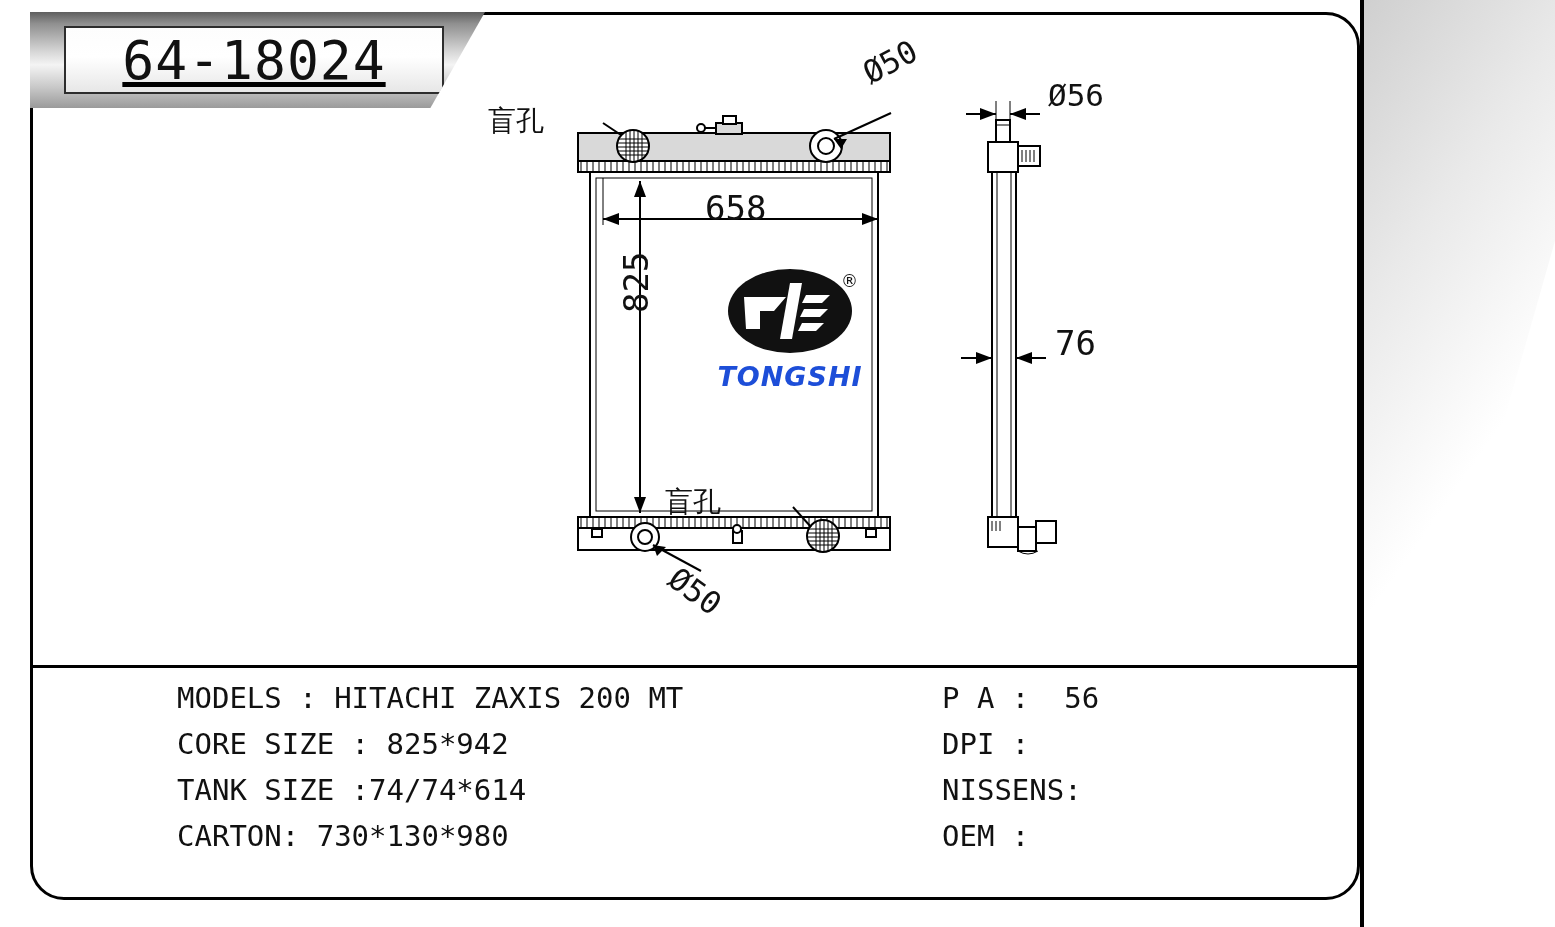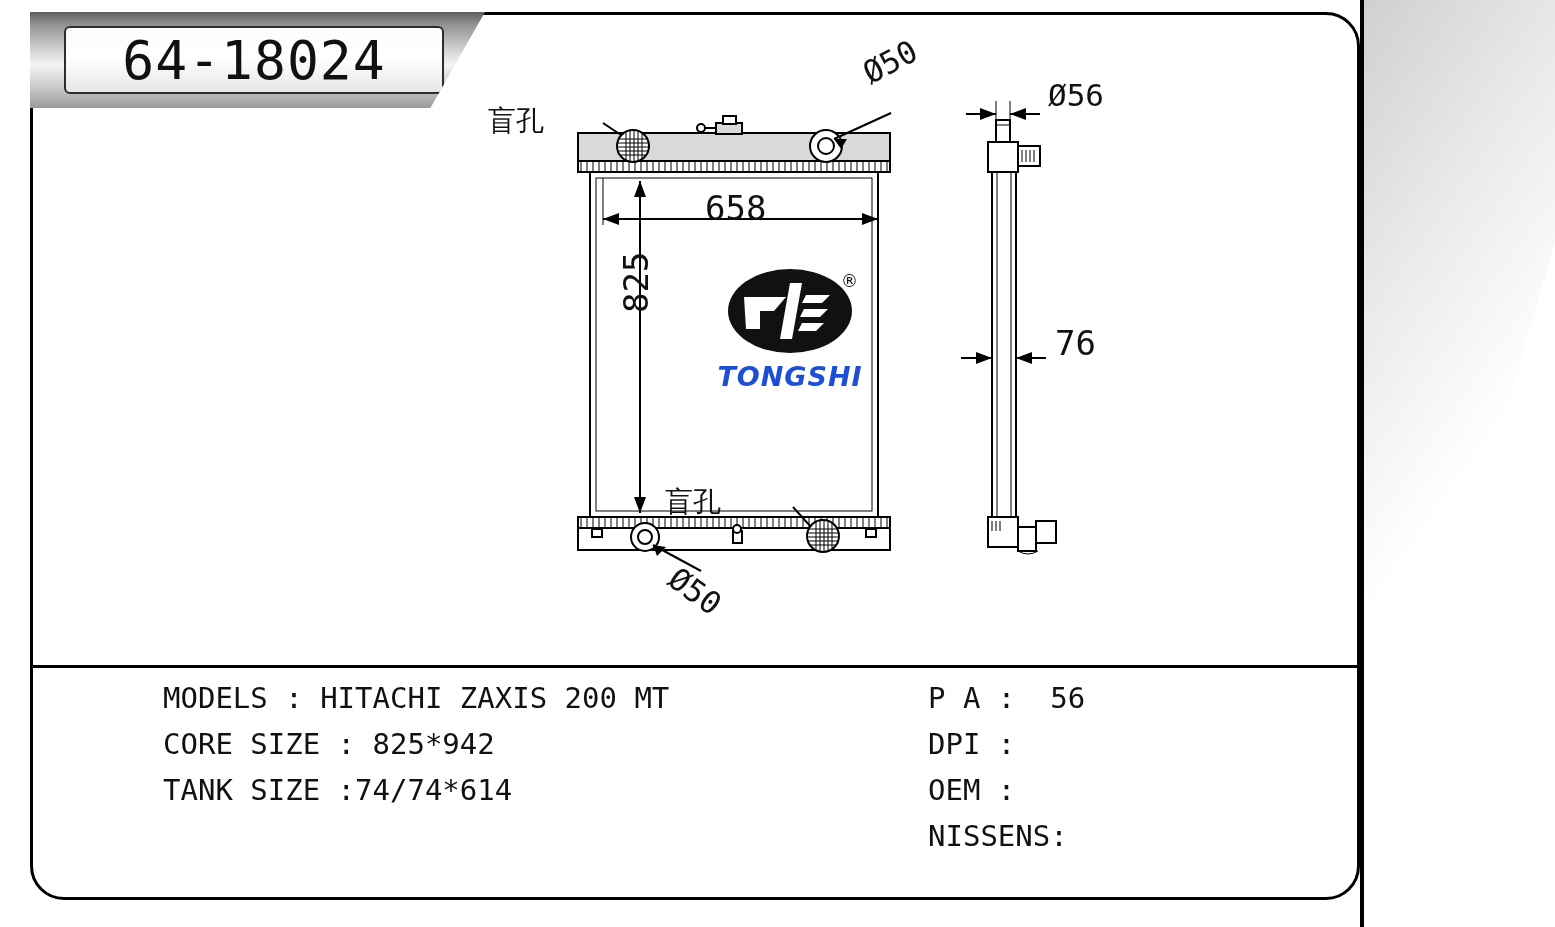--- a/index.html
+++ b/index.html
@@ -40,25 +40,26 @@
     z-index: 6;
   }
   #banner-inner {
     position: absolute;
     left: 34px;
     top: 14px;
     width: 380px;
     height: 68px;
     background: linear-gradient(180deg,#fdfdfd 0%, #ffffff 45%, #e7e7e7 100%);
     border: 2px solid #2d2d2d;
-    border-radius: 6px;
+    border-radius: 0;
     box-sizing: border-box;
     display: flex;
     align-items: center;
     justify-content: center;
+    text-decoration: underline;
   }
   #part-number {
     font-size: 53px;
     letter-spacing: 1px;
     color: #111;
     font-family: "DejaVu Sans Mono", "Liberation Mono", monospace;
   }
 
   
   #wedge-bg {
@@ -101,21 +102,21 @@
   #info-divider {
     position: absolute;
     left: 0;
     top: 650px;
     width: 1330px;
     height: 3px;
     background: #000;
   }
   #info {
     position: absolute;
-    left: 0;
+    left: 14px;
     top: 660px;
     width: 1330px;
     height: 220px;
   }
   .info-col {
     position: absolute;
     top: 0;
   }
   #info-left { left: 130px; }
   #info-right { left: 895px; }
@@ -428,26 +429,27 @@
     </div>
     <div id="logo-text">TONGSHI</div>
   </div>
 
   <div id="info-divider"></div>
   <div id="info">
     <div class="info-col" id="info-left">
       <div class="info-row">MODELS : HITACHI ZAXIS 200 MT</div>
       <div class="info-row">CORE SIZE : 825*942</div>
       <div class="info-row">TANK SIZE :74/74*614</div>
+      <div class="info-row">CARTON: 730*130*980</div>
     </div>
     <div class="info-col" id="info-right">
       <div class="info-row">P A :  56</div>
       <div class="info-row">DPI :</div>
+      <div class="info-row">NISSENS:</div>
       <div class="info-row">OEM :</div>
-      <div class="info-row">NISSENS:</div>
     </div>
   </div>
 
 </div>
 
 <div id="banner">
   <div id="banner-inner">
     <span id="part-number">64-18024</span>
   </div>
 </div>

